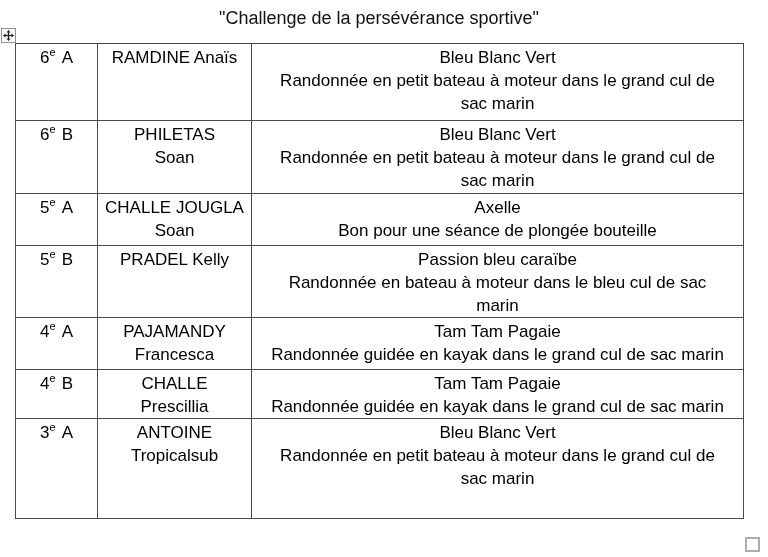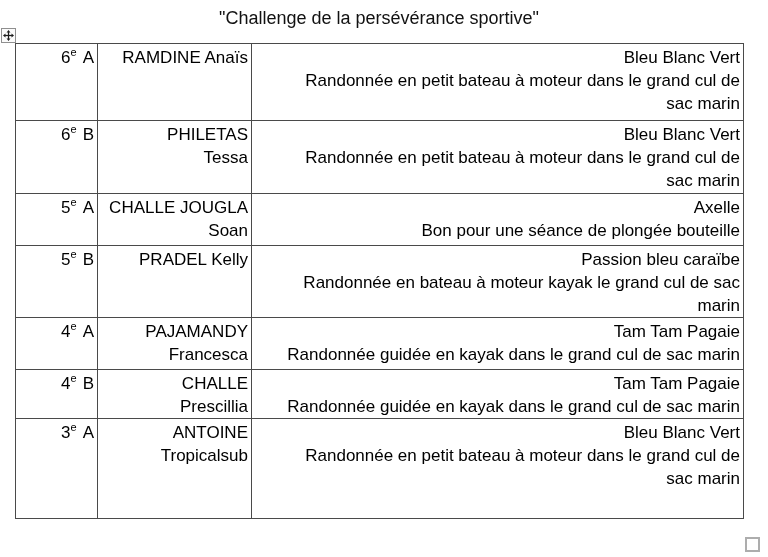--- a/index.html
+++ b/index.html
@@ -16,21 +16,21 @@
     position:absolute; left:1px; top:28px; width:15px; height:15px;
     box-sizing:border-box; border:1px solid #8f8f8f; background:#fbfbfb;
     display:flex; align-items:center; justify-content:center; cursor:move;
   }
   .move-handle svg { display:block; }
   table.awards {
     position:absolute; left:15px; top:43px; width:728px;
     border-collapse:collapse; table-layout:fixed;
   }
   td {
-    border:1.5px solid #4a4a4a; vertical-align:top; text-align:right;
+    border:1.5px solid #4a4a4a; vertical-align:top; text-align:center;
     font-size:17px; line-height:23px; padding:2px 3px 0 3px; overflow:hidden;
   }
   tr.r1 { height:77px; } tr.r2 { height:73px; } tr.r3 { height:52px; }
   tr.r4 { height:69px; } tr.r5 { height:52px; } tr.r6 { height:46px; }
   tr.r7 { height:100px; } tr.r8 { height:43px; }
   .cell-class sup { font-size:11px; line-height:0; }
   .class-letter { margin-left:6px; }
   .cell-name, .prize-title, .prize-desc { white-space:pre-line; }
   .resize-handle {
     position:absolute; left:745px; top:537px; width:11px; height:11px;
@@ -67,42 +67,42 @@
       <td class="cell-name">RAMDINE Anaïs</td>
       <td class="cell-prize">
         <div class="prize-title">Bleu Blanc Vert</div>
         <div class="prize-desc">Randonnée en petit bateau à moteur dans le grand cul de
 sac marin</div>
       </td>
     </tr>
     <tr class="r2">
       <td class="cell-class"><span>6</span><sup>e</sup><span class="class-letter">B</span></td>
       <td class="cell-name">PHILETAS
-Tessa</td>
+Soan</td>
       <td class="cell-prize">
         <div class="prize-title">Bleu Blanc Vert</div>
         <div class="prize-desc">Randonnée en petit bateau à moteur dans le grand cul de
 sac marin</div>
       </td>
     </tr>
     <tr class="r3">
       <td class="cell-class"><span>5</span><sup>e</sup><span class="class-letter">A</span></td>
       <td class="cell-name">CHALLE JOUGLA
 Soan</td>
       <td class="cell-prize">
         <div class="prize-title">Axelle</div>
         <div class="prize-desc">Bon pour une séance de plongée bouteille</div>
       </td>
     </tr>
     <tr class="r4">
       <td class="cell-class"><span>5</span><sup>e</sup><span class="class-letter">B</span></td>
       <td class="cell-name">PRADEL Kelly</td>
       <td class="cell-prize">
         <div class="prize-title">Passion bleu caraïbe</div>
-        <div class="prize-desc">Randonnée en bateau à moteur kayak le grand cul de sac
+        <div class="prize-desc">Randonnée en bateau à moteur dans le bleu cul de sac
 marin</div>
       </td>
     </tr>
     <tr class="r5">
       <td class="cell-class"><span>4</span><sup>e</sup><span class="class-letter">A</span></td>
       <td class="cell-name">PAJAMANDY
 Francesca</td>
       <td class="cell-prize">
         <div class="prize-title">Tam Tam Pagaie</div>
         <div class="prize-desc">Randonnée guidée en kayak dans le grand cul de sac marin</div>

